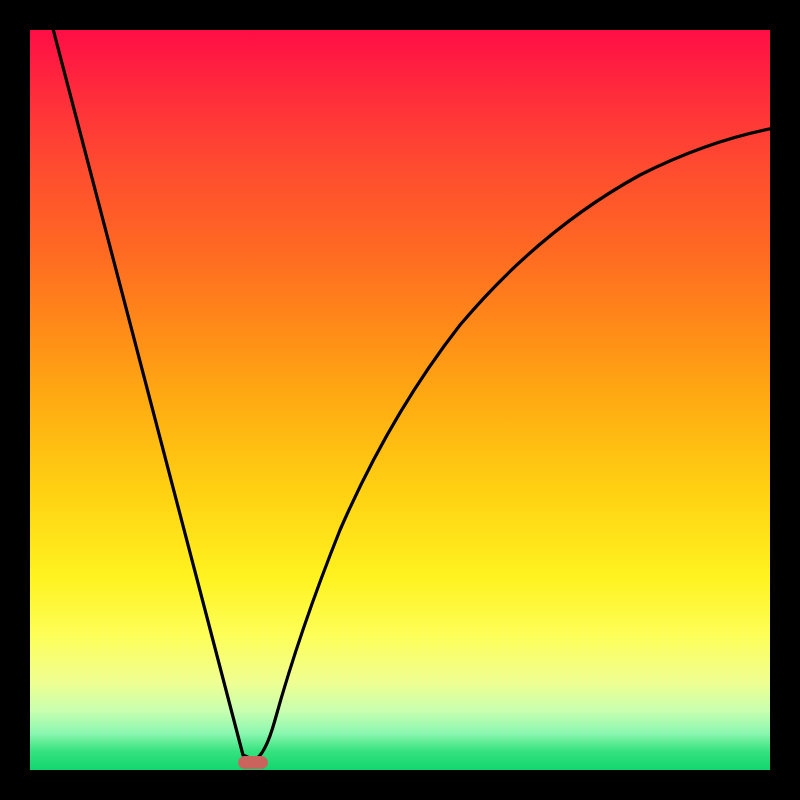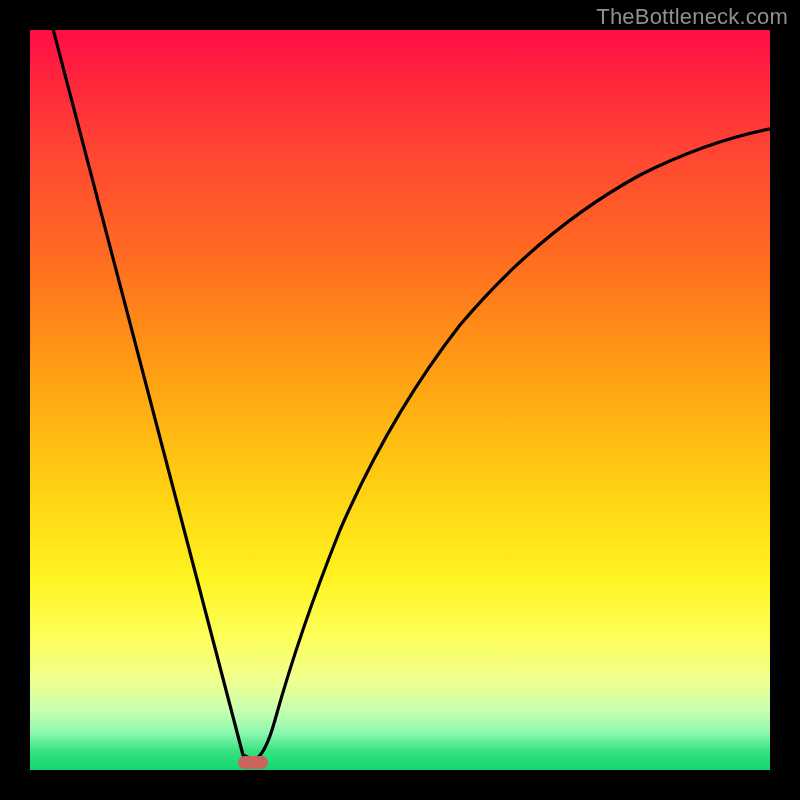--- a/index.html
+++ b/index.html
@@ -57,21 +57,20 @@
   .curve {
     position: absolute;
     inset: 0;
   }
 </style>
 </head>
 <body>
 
 <div class="frame">
 
-  <div class="watermark">TheBottleneck.com</div>
 
   <div class="plot">
     <div class="bg-gradient"></div>
     <svg class="curve" viewBox="0 0 740 740" preserveAspectRatio="none">
       <path d="M 22 -5
                L 213 725
                L 224 730
                Q 235 726 245 690
                Q 270 600 310 500
                Q 360 385 430 295

